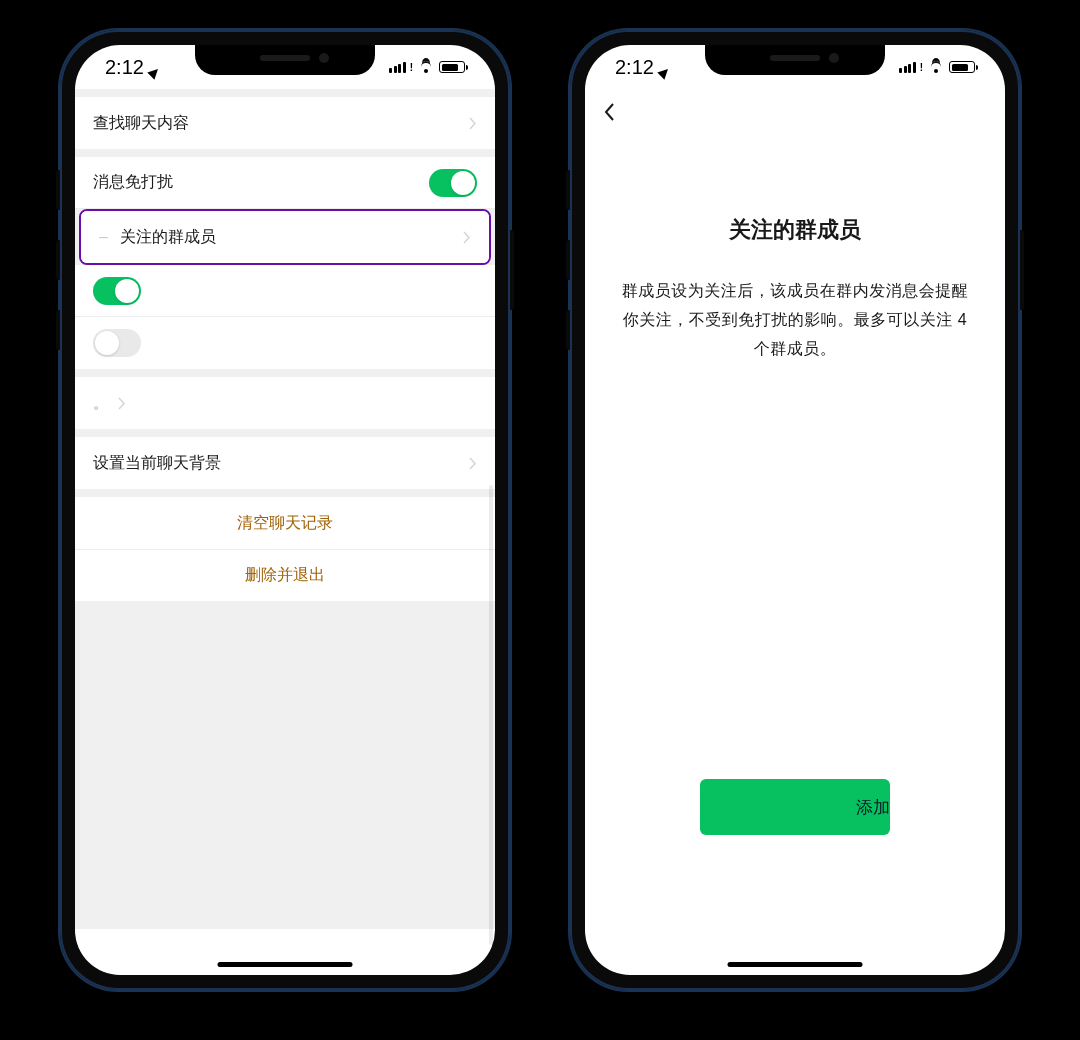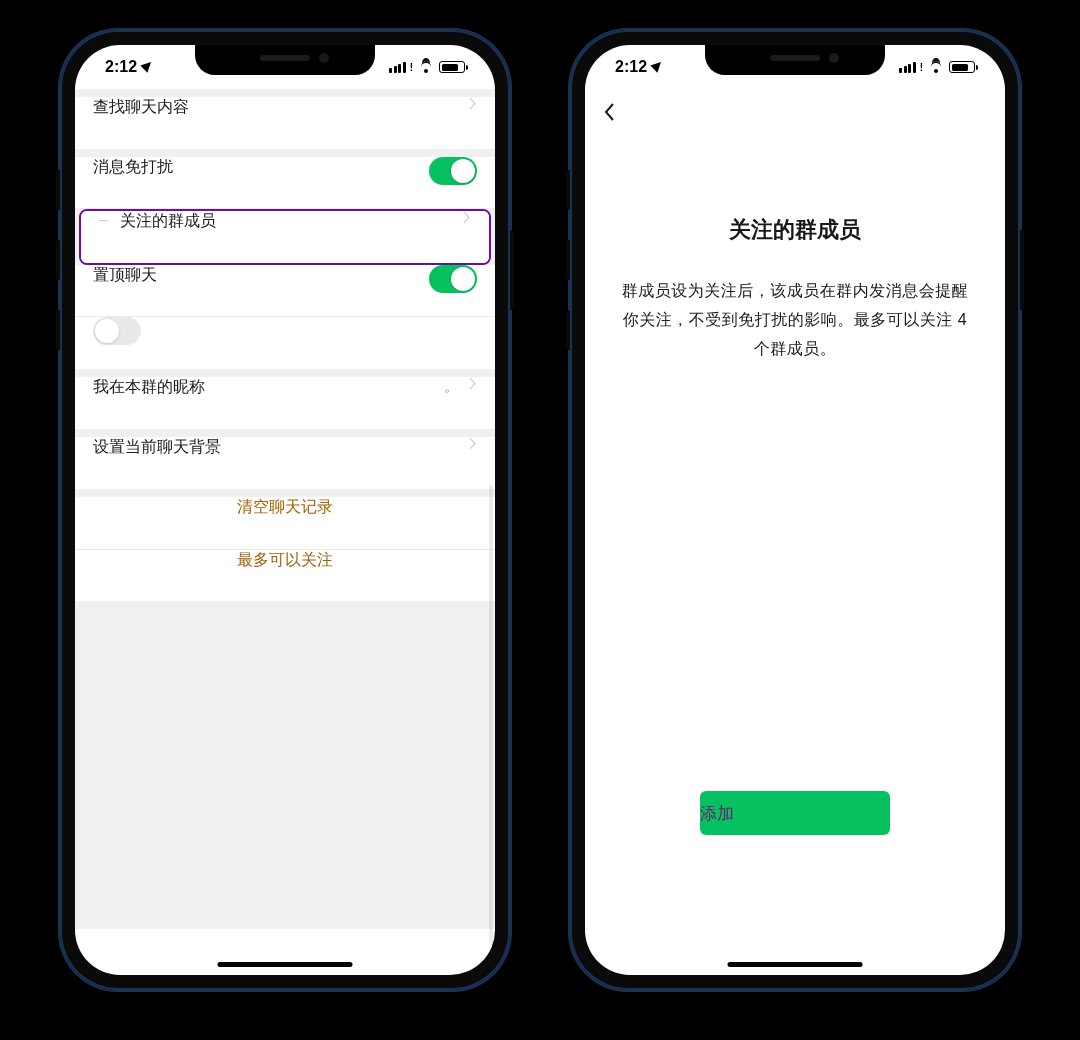--- a/index.html
+++ b/index.html
@@ -29,21 +29,21 @@
     
     .notch {
       position: absolute; top: 0; left: 50%; transform: translateX(-50%);
       width: 180px; height: 30px; background: #000;
       border-radius: 0 0 20px 20px; z-index: 100;
     }
     .notch::before { content: ""; position: absolute; top: 10px; left: 50%; width: 50px; height: 6px; background: #1a1a1a; border-radius: 3px; transform: translateX(-50%); }
     .notch::after { content: ""; position: absolute; top: 8px; right: 46px; width: 10px; height: 10px; background: #1a1a1a; border-radius: 50%; }
     
     .status-bar { height: 44px; display: flex; align-items: center; justify-content: space-between; padding: 0 30px 0 30px; position: relative; z-index: 10; }
-    .status-left { display: flex; align-items: center; gap: 4px; font-weight: 700; font-size: 16px; }
+    .status-left { display: flex; align-items: flex-end; gap: 4px; font-weight: 400; font-size: 20px; }
     .status-right { display: flex; align-items: center; gap: 5px; }
     .location-icon { width: 0; height: 0; border-left: 5px solid transparent; border-right: 5px solid transparent; border-bottom: 10px solid #000; transform: rotate(45deg) translateY(-2px); }
     
     .signal-bars { display: flex; align-items: flex-end; gap: 1.5px; }
     .signal-bars span { width: 3px; background: #000; border-radius: 1px; }
     .signal-bars span:nth-child(1) { height: 5px; } .signal-bars span:nth-child(2) { height: 7px; }
     .signal-bars span:nth-child(3) { height: 9px; } .signal-bars span:nth-child(4) { height: 11px; }
     .signal-excl { font-size: 10px; font-weight: 700; margin-left: -1px; }
     
     .wifi-icon { width: 16px; height: 12px; position: relative; }
@@ -57,21 +57,21 @@
     .battery::before { content: ""; position: absolute; right: -4px; top: 3px; width: 2.5px; height: 5px; background: #000; border-radius: 0 2px 2px 0; }
     .battery::after { content: ""; position: absolute; left: 1.5px; top: 1.5px; bottom: 1.5px; width: 70%; background: #000; border-radius: 1.5px; }
     
     .nav-bar { height: 46px; display: flex; align-items: center; background: #fff; position: relative; }
     .back-btn { position: absolute; left: 12px; width: 24px; height: 24px; display: flex; align-items: center; justify-content: center; }
     .back-btn svg { width: 12px; height: 20px; }
     .nav-title { width: 100%; text-align: center; font-size: 17px; font-weight: 600; }
     
     .content { background: #f0f0f0; height: calc(100% - 90px); overflow: hidden; }
     .section { background: #f0f0f0; padding-top: 8px; }
-    .row { background: #fff; height: 52px; display: flex; align-items: flex-start; padding: 0 18px; font-size: 16px; color: #191919; border-bottom: 0.5px solid #ececec; }
+    .row { background: #fff; height: 52px; display: flex; align-items: center; padding: 0 18px; font-size: 16px; color: #191919; border-bottom: 0.5px solid #ececec; }
     .row:last-child { border-bottom: none; }
     .row .label { flex: 1; }
     .row .value { color: #888; font-size: 15px; margin-right: 10px; }
     .chevron { width: 8px; height: 13px; opacity: 0.35; }
     
     .toggle { width: 48px; height: 28px; border-radius: 14px; position: relative; }
     .toggle.on { background: #07c160; }
     .toggle.off { background: #e9e9e9; }
     .toggle::after { content: ""; position: absolute; top: 2px; width: 24px; height: 24px; background: #fff; border-radius: 50%; box-shadow: 0 1px 3px rgba(0,0,0,0.15); }
     .toggle.on::after { right: 2px; }
@@ -82,21 +82,21 @@
     .sub-indent { color: #ccc; margin-right: 12px; font-size: 16px; }
     
     .danger-row { justify-content: center; color: #a16207; font-size: 16px; }
     
     .home-indicator { position: absolute; bottom: 8px; left: 50%; transform: translateX(-50%); width: 135px; height: 5px; background: #000; border-radius: 3px; }
     
     
     .info-page { padding: 80px 30px 0; text-align: center; }
     .info-title { font-size: 22px; font-weight: 600; color: #191919; margin-bottom: 18px; }
     .info-desc { font-size: 16px; color: #191919; line-height: 1.8; letter-spacing: 0.5px; margin-top: 32px; }
-    .add-btn { position: absolute; bottom: 140px; left: 50%; transform: translateX(-50%); width: 190px; height: 44px; background: #07c160; color: #701a75; font-size: 17px; display: flex; align-items: center; justify-content: flex-start; border-radius: 6px; }
+    .add-btn { position: absolute; bottom: 140px; left: 50%; transform: translateX(-50%); width: 190px; height: 56px; background: #07c160; color: #0f172a; font-size: 17px; display: flex; align-items: center; justify-content: flex-end; border-radius: 6px; }
     
     .scrollbar-track { position: absolute; right: 2px; top: 440px; width: 4px; height: 460px; background: rgba(0,0,0,0.08); border-radius: 2px; }
   </style>
 </head>
 <body>
 
 <div class="phone-frame">
   <div class="screen">
     <div class="notch"></div>
 
@@ -138,31 +138,29 @@
         <div class="highlighted-row">
           <div class="row">
             <span class="sub-indent">–</span>
             <span class="label">关注的群成员</span>
             <svg class="chevron" viewBox="0 0 8 13">
                 <path d="M1 1 L6 6.5 L1 12" stroke="#888" stroke-width="1.5" fill="none"></path>
               </svg>
           </div>
         </div>
         <div class="row">
-          <span class="label">置顶聊天</span>
           <div class="toggle on"></div>
         </div>
         <div class="row">
           <div class="toggle off"></div>
         </div>
       </div>
 
       <div class="section">
         <div class="row">
-          <span class="label">我在本群的昵称</span>
           <span class="value">。</span>
           <svg class="chevron" viewBox="0 0 8 13">
               <path d="M1 1 L6 6.5 L1 12" stroke="#888" stroke-width="1.5" fill="none"></path>
             </svg>
         </div>
       </div>
 
       <div class="section">
         <div class="row">
           <span class="label">设置当前聊天背景</span>
@@ -172,21 +170,21 @@
         </div>
       </div>
 
       <div class="section">
         <div class="row danger-row">
           <span>清空聊天记录</span>
         </div>
       </div>
       <div class="section" style="padding-top:0;">
         <div class="row danger-row" style="border-top:0.5px solid #ececec;">
-          <span>最多可以关注</span>
+          <span>删除并退出</span>
         </div>
       </div>
 
       <div class="scrollbar-track"></div>
     </div>
 
     <div class="home-indicator"></div>
   </div>
 </div>
 

